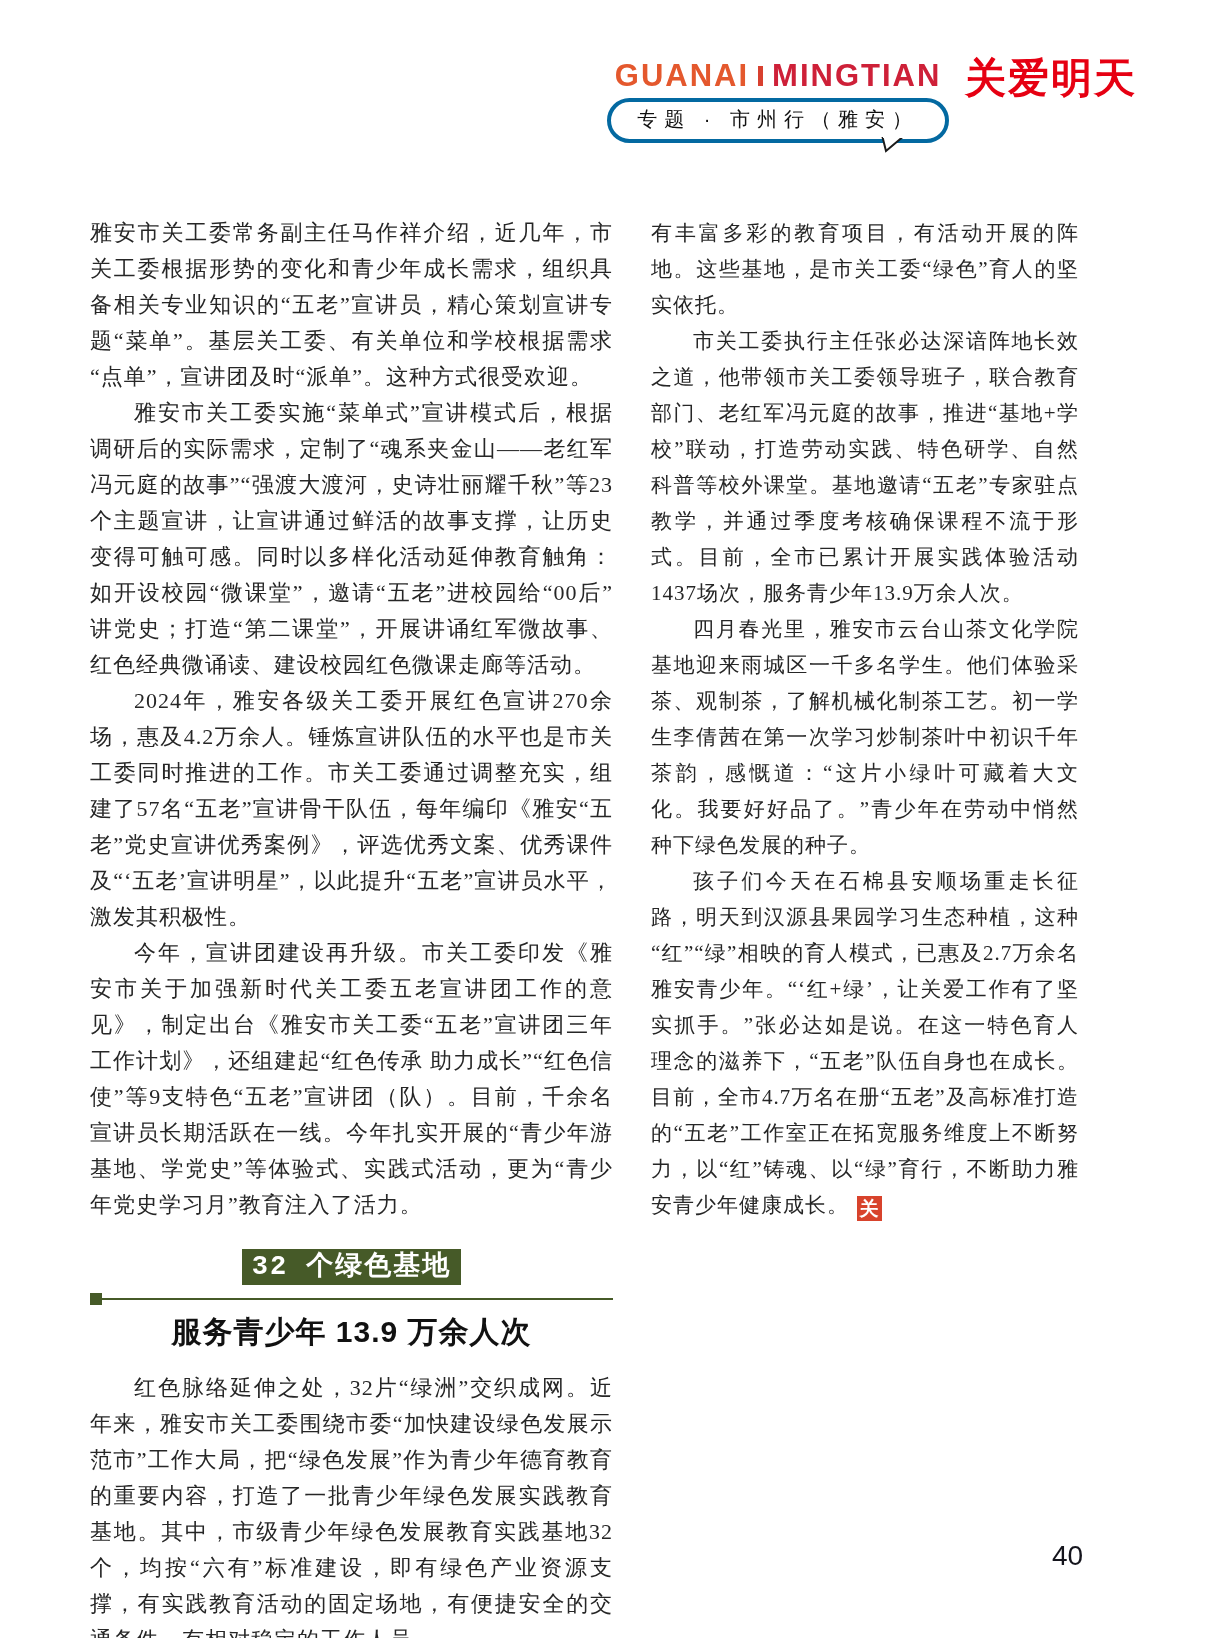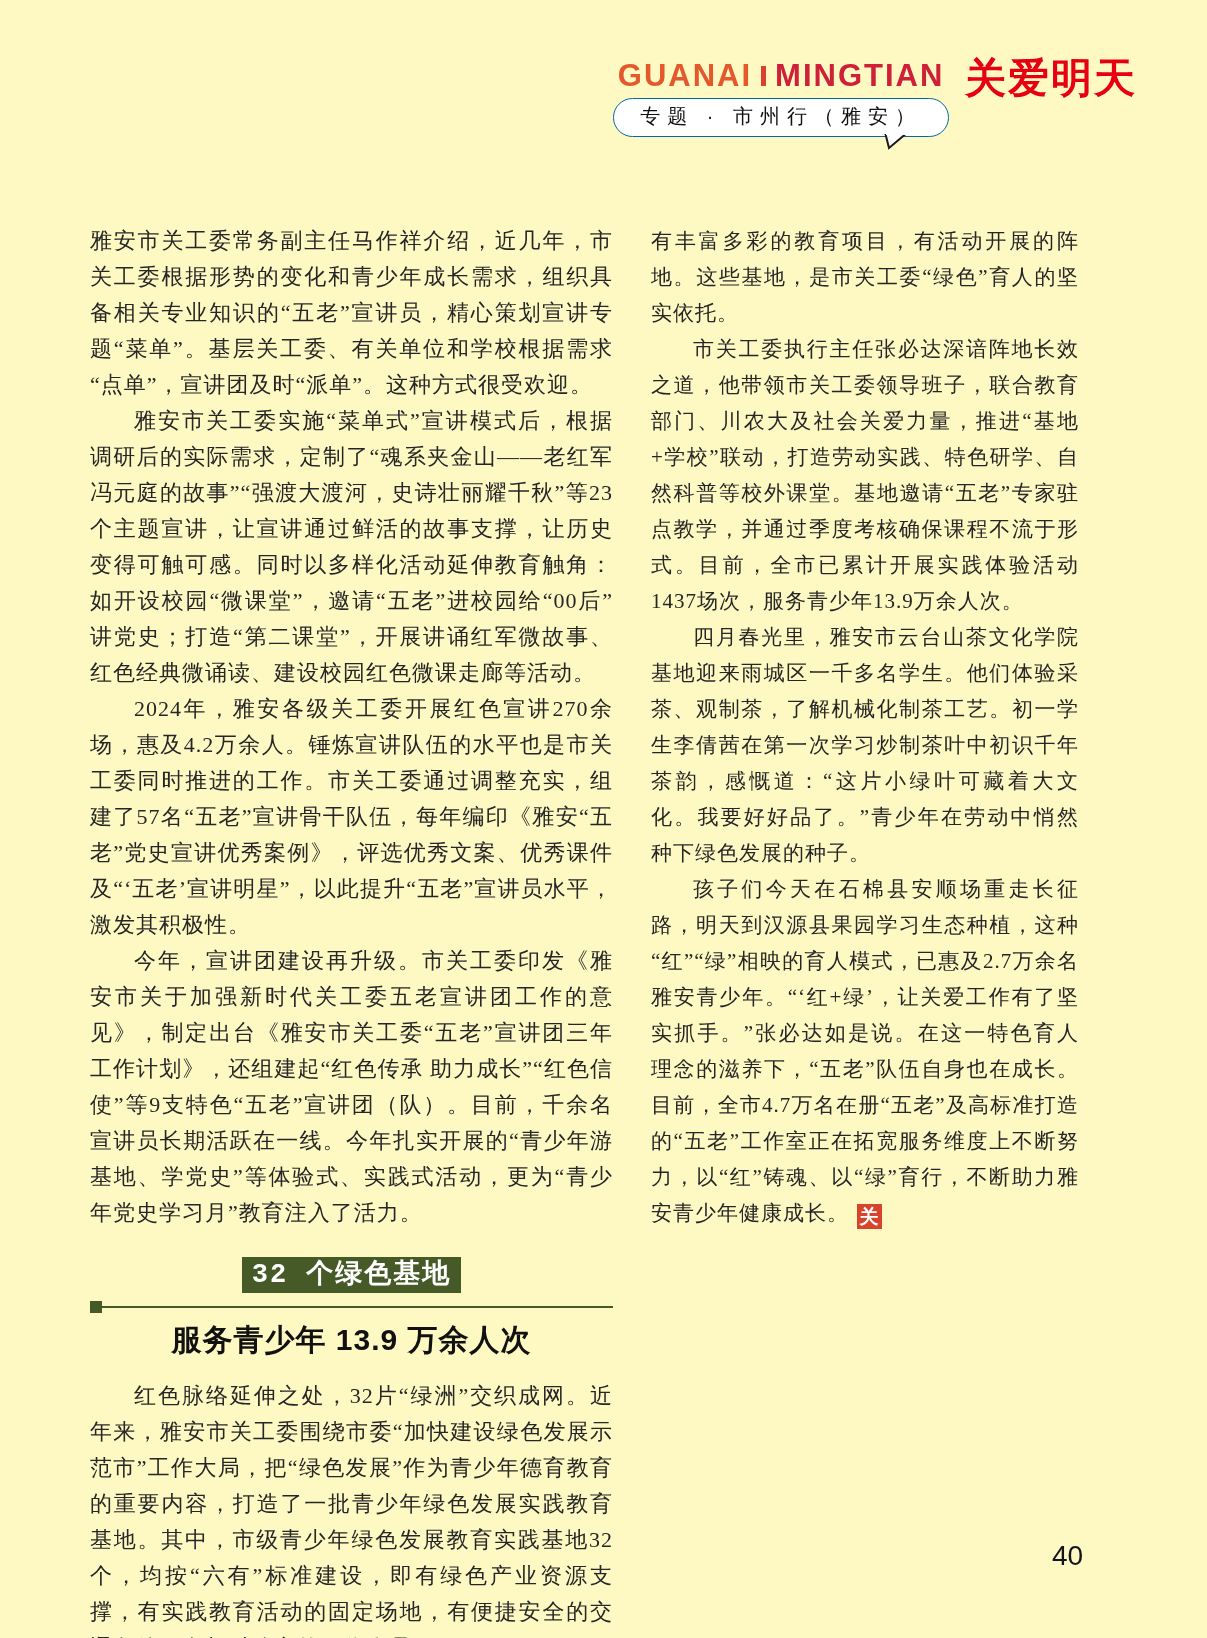--- a/index.html
+++ b/index.html
@@ -1,20 +1,20 @@
 <!DOCTYPE html>
 <html lang="zh"><head>
 <meta charset="utf-8">
 <style>
   html,body { margin:0; padding:0; background:#888; }
   .page {
     position:relative;
     width:1207px; height:1638px;
     margin:0 auto;
-    background:#fef9c3;
+    background:#ffffff;
     overflow:hidden;
     font-family:"Liberation Serif","DejaVu Serif",serif;
   }
 
   
   .header {
     position:absolute; top:60px; right:70px;
     display:flex; align-items:flex-start; gap:16px;
   }
   .header-left { display:flex; flex-direction:column; align-items:center; }
@@ -23,21 +23,21 @@
     font-weight:bold; font-size:31px; letter-spacing:2px;
     display:flex; align-items:center; gap:9px;
     line-height:1;
   }
   .brand-word-a { color:#e4582d; }
   .brand-word-b { color:#ce2038;text-align:right; }
   .brand-sep { display:inline-block; width:5px; height:20px; background:#d8402f; }
   .bubble {
     position:relative;
     margin-top:7px;
-    border:1px solid #0369a1;
+    border:4px solid #0369a1;
     border-radius:24px;
     padding:4px 26px 6px;
     font-family:"Liberation Sans","DejaVu Sans",sans-serif;
     font-size:20px; letter-spacing:7px; color:#111;
     white-space:nowrap;
     background:#fff;
   }
   .bubble-tail { position:absolute; right:38px; bottom:-14px; }
   .logo {
     font-family:"Liberation Sans","DejaVu Sans",sans-serif;
@@ -47,21 +47,21 @@
   }
 
   
   .col {
     position:absolute; top:215px;
     text-align:justify; color:#262626;
   }
   .col-left  { left:90px;  width:523px; font-size:22px; line-height:36px; letter-spacing:1px; }
   .col-right { left:651px; width:428px; font-size:21px; line-height:36px; letter-spacing:1px; }
   .col p { margin:0; text-indent:2em; }
-  .col p.continued { text-indent:0;margin-top:8px; }
+  .col p.continued { text-indent:0; }
 
   
   .section-head {
     margin:26px 0 20px;
     font-family:"Liberation Sans","DejaVu Sans",sans-serif;
     text-indent:0;
   }
   .badge-row { text-align:center;font-family:Liberation Mono, monospace; }
   .badge {
     display:inline-block;
@@ -137,20 +137,20 @@
         <span class="rule-line"></span>
       </div>
       <h2 class="subtitle">服务青少年 13.9 万余人次</h2>
     </div>
 
     <p>红色脉络延伸之处，32片“绿洲”交织成网。近年来，雅安市关工委围绕市委“加快建设绿色发展示范市”工作大局，把“绿色发展”作为青少年德育教育的重要内容，打造了一批青少年绿色发展实践教育基地。其中，市级青少年绿色发展教育实践基地32个，均按“六有”标准建设，即有绿色产业资源支撑，有实践教育活动的固定场地，有便捷安全的交通条件，有相对稳定的工作人员，</p>
   </div>
 
   <div class="col col-right">
     <p class="continued">有丰富多彩的教育项目，有活动开展的阵地。这些基地，是市关工委“绿色”育人的坚实依托。</p>
-    <p>市关工委执行主任张必达深谙阵地长效之道，他带领市关工委领导班子，联合教育部门、川农大及社会关爱力量，推进“基地+学校”联动，打造劳动实践、特色研学、自然科普等校外课堂。基地邀请“五老”专家驻点教学，并通过季度考核确保课程不流于形式。目前，全市已累计开展实践体验活动1437场次，服务青少年13.9万余人次。</p>
+    <p>市关工委执行主任张必达深谙阵地长效之道，他带领市关工委领导班子，联合教育部门、老红军冯元庭的故事，推进“基地+学校”联动，打造劳动实践、特色研学、自然科普等校外课堂。基地邀请“五老”专家驻点教学，并通过季度考核确保课程不流于形式。目前，全市已累计开展实践体验活动1437场次，服务青少年13.9万余人次。</p>
     <p>四月春光里，雅安市云台山茶文化学院基地迎来雨城区一千多名学生。他们体验采茶、观制茶，了解机械化制茶工艺。初一学生李倩茜在第一次学习炒制茶叶中初识千年茶韵，感慨道：“这片小绿叶可藏着大文化。我要好好品了。”青少年在劳动中悄然种下绿色发展的种子。</p>
     <p><span>孩子们今天在石棉县安顺场重走长征路，明天到汉源县果园学习生态种植，这种“红”“绿”相映的育人模式，已惠及2.7万余名雅安青少年。“‘红+绿’，让关爱工作有了坚实抓手。”张必达如是说。在这一特色育人理念的滋养下，“五老”队伍自身也在成长。目前，全市4.7万名在册“五老”及高标准打造的“五老”工作室正在拓宽服务维度上不断努力，以“红”铸魂、以“绿”育行，不断助力雅安青少年健康成长。</span><span class="end-mark">关</span></p>
   </div>
 
   <div class="page-number">40</div>
 
 </div>
 
 </body></html>

